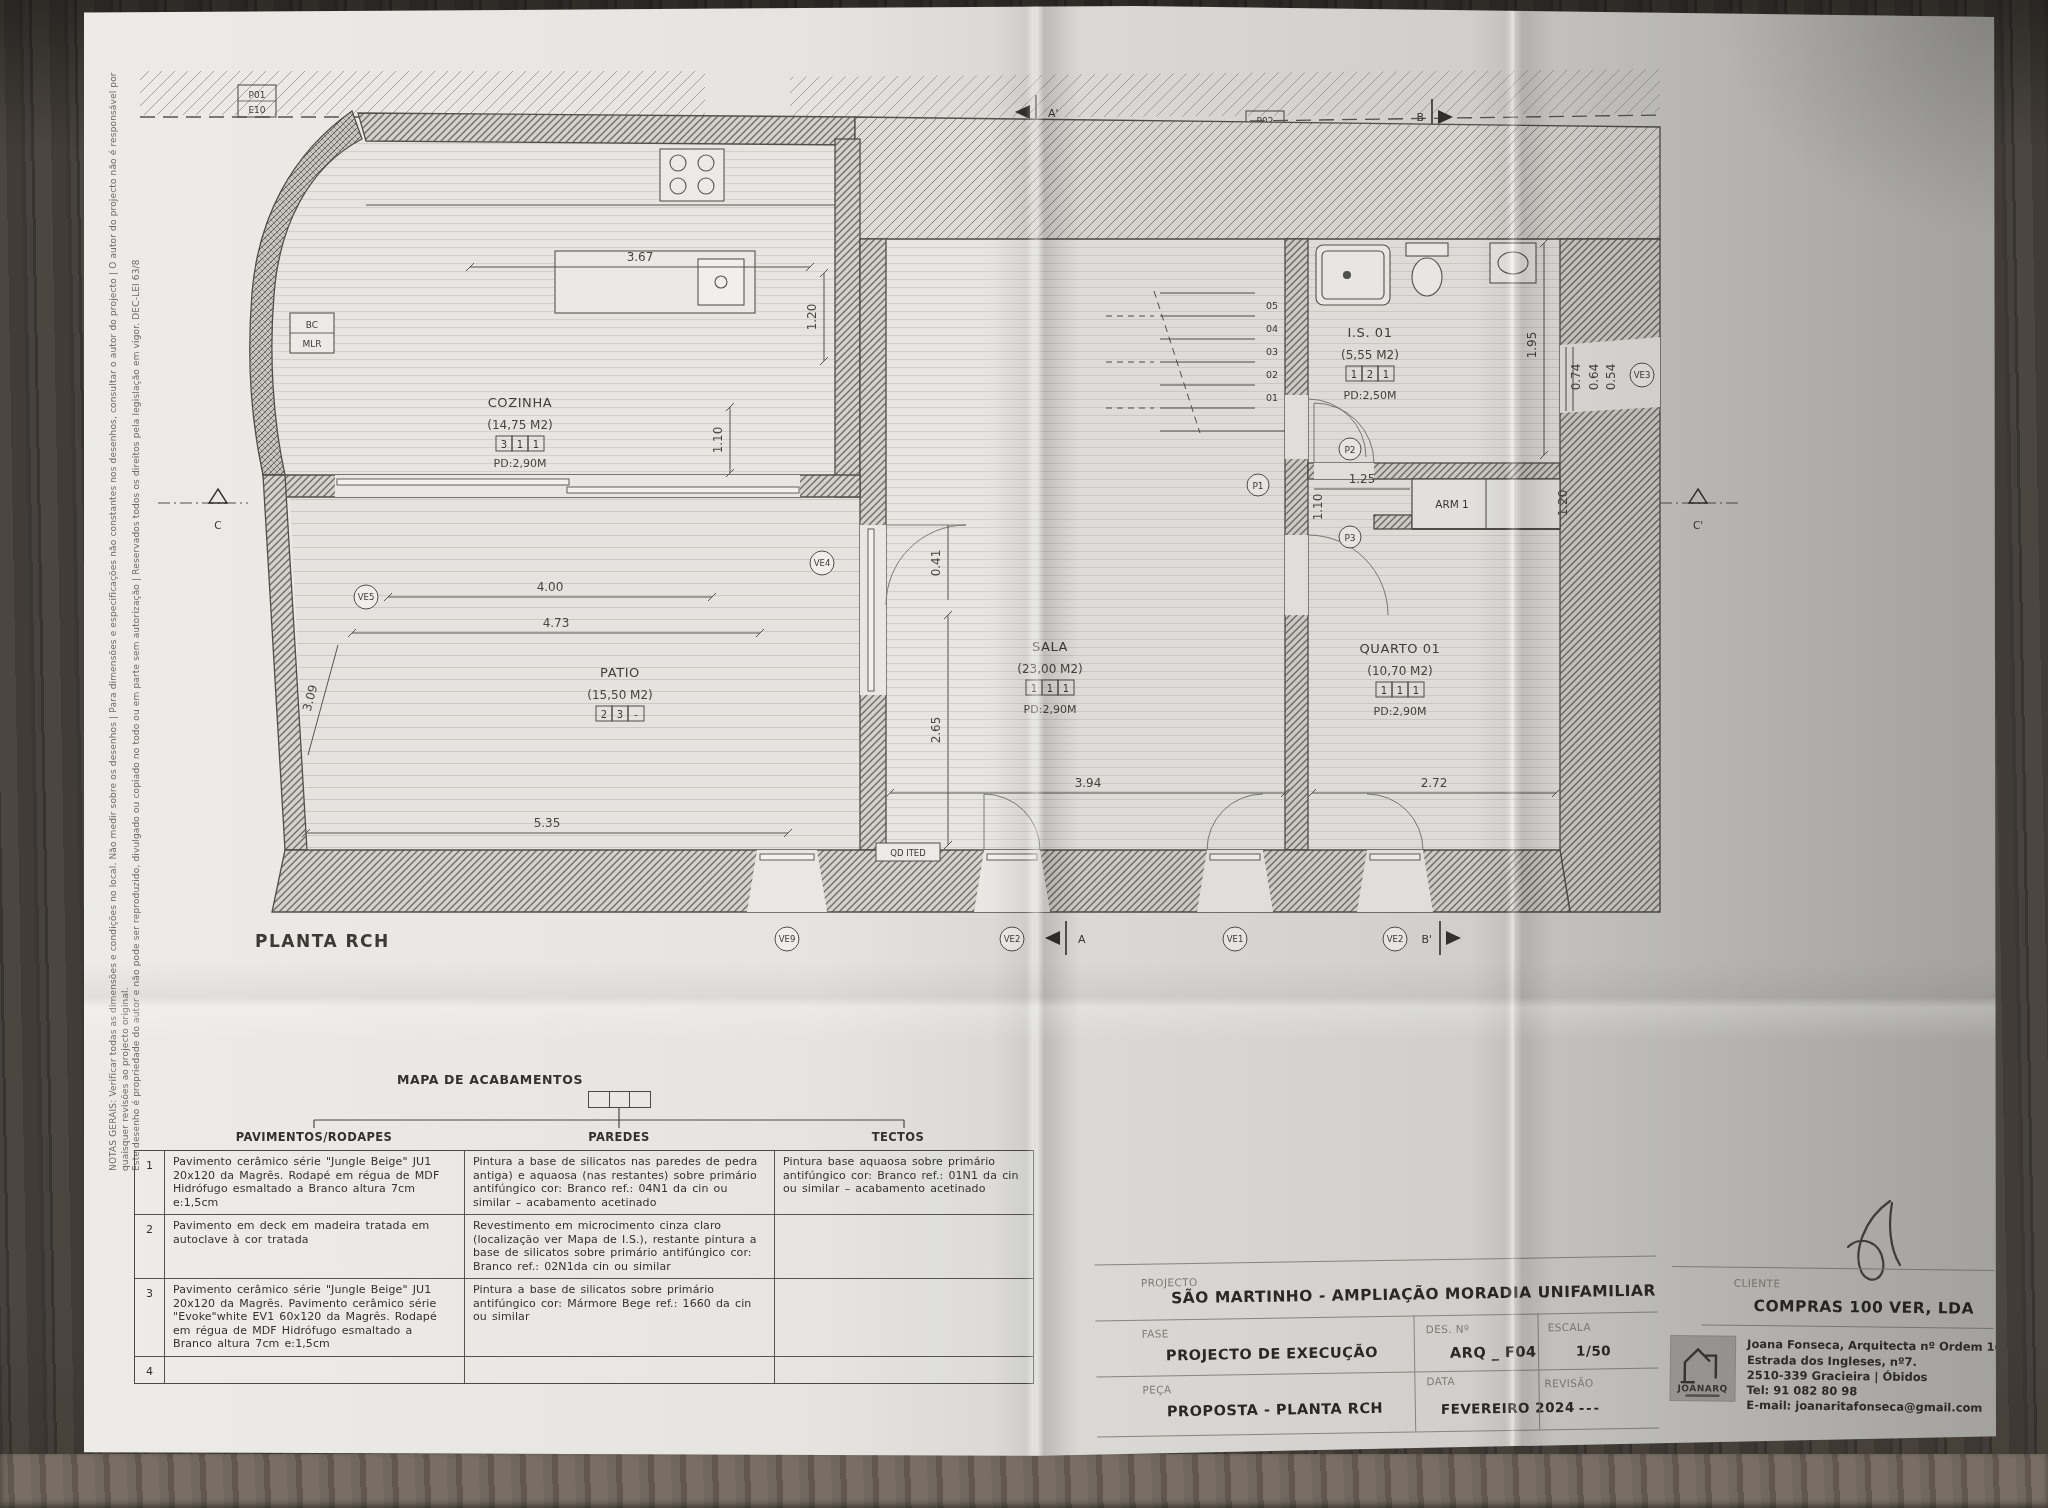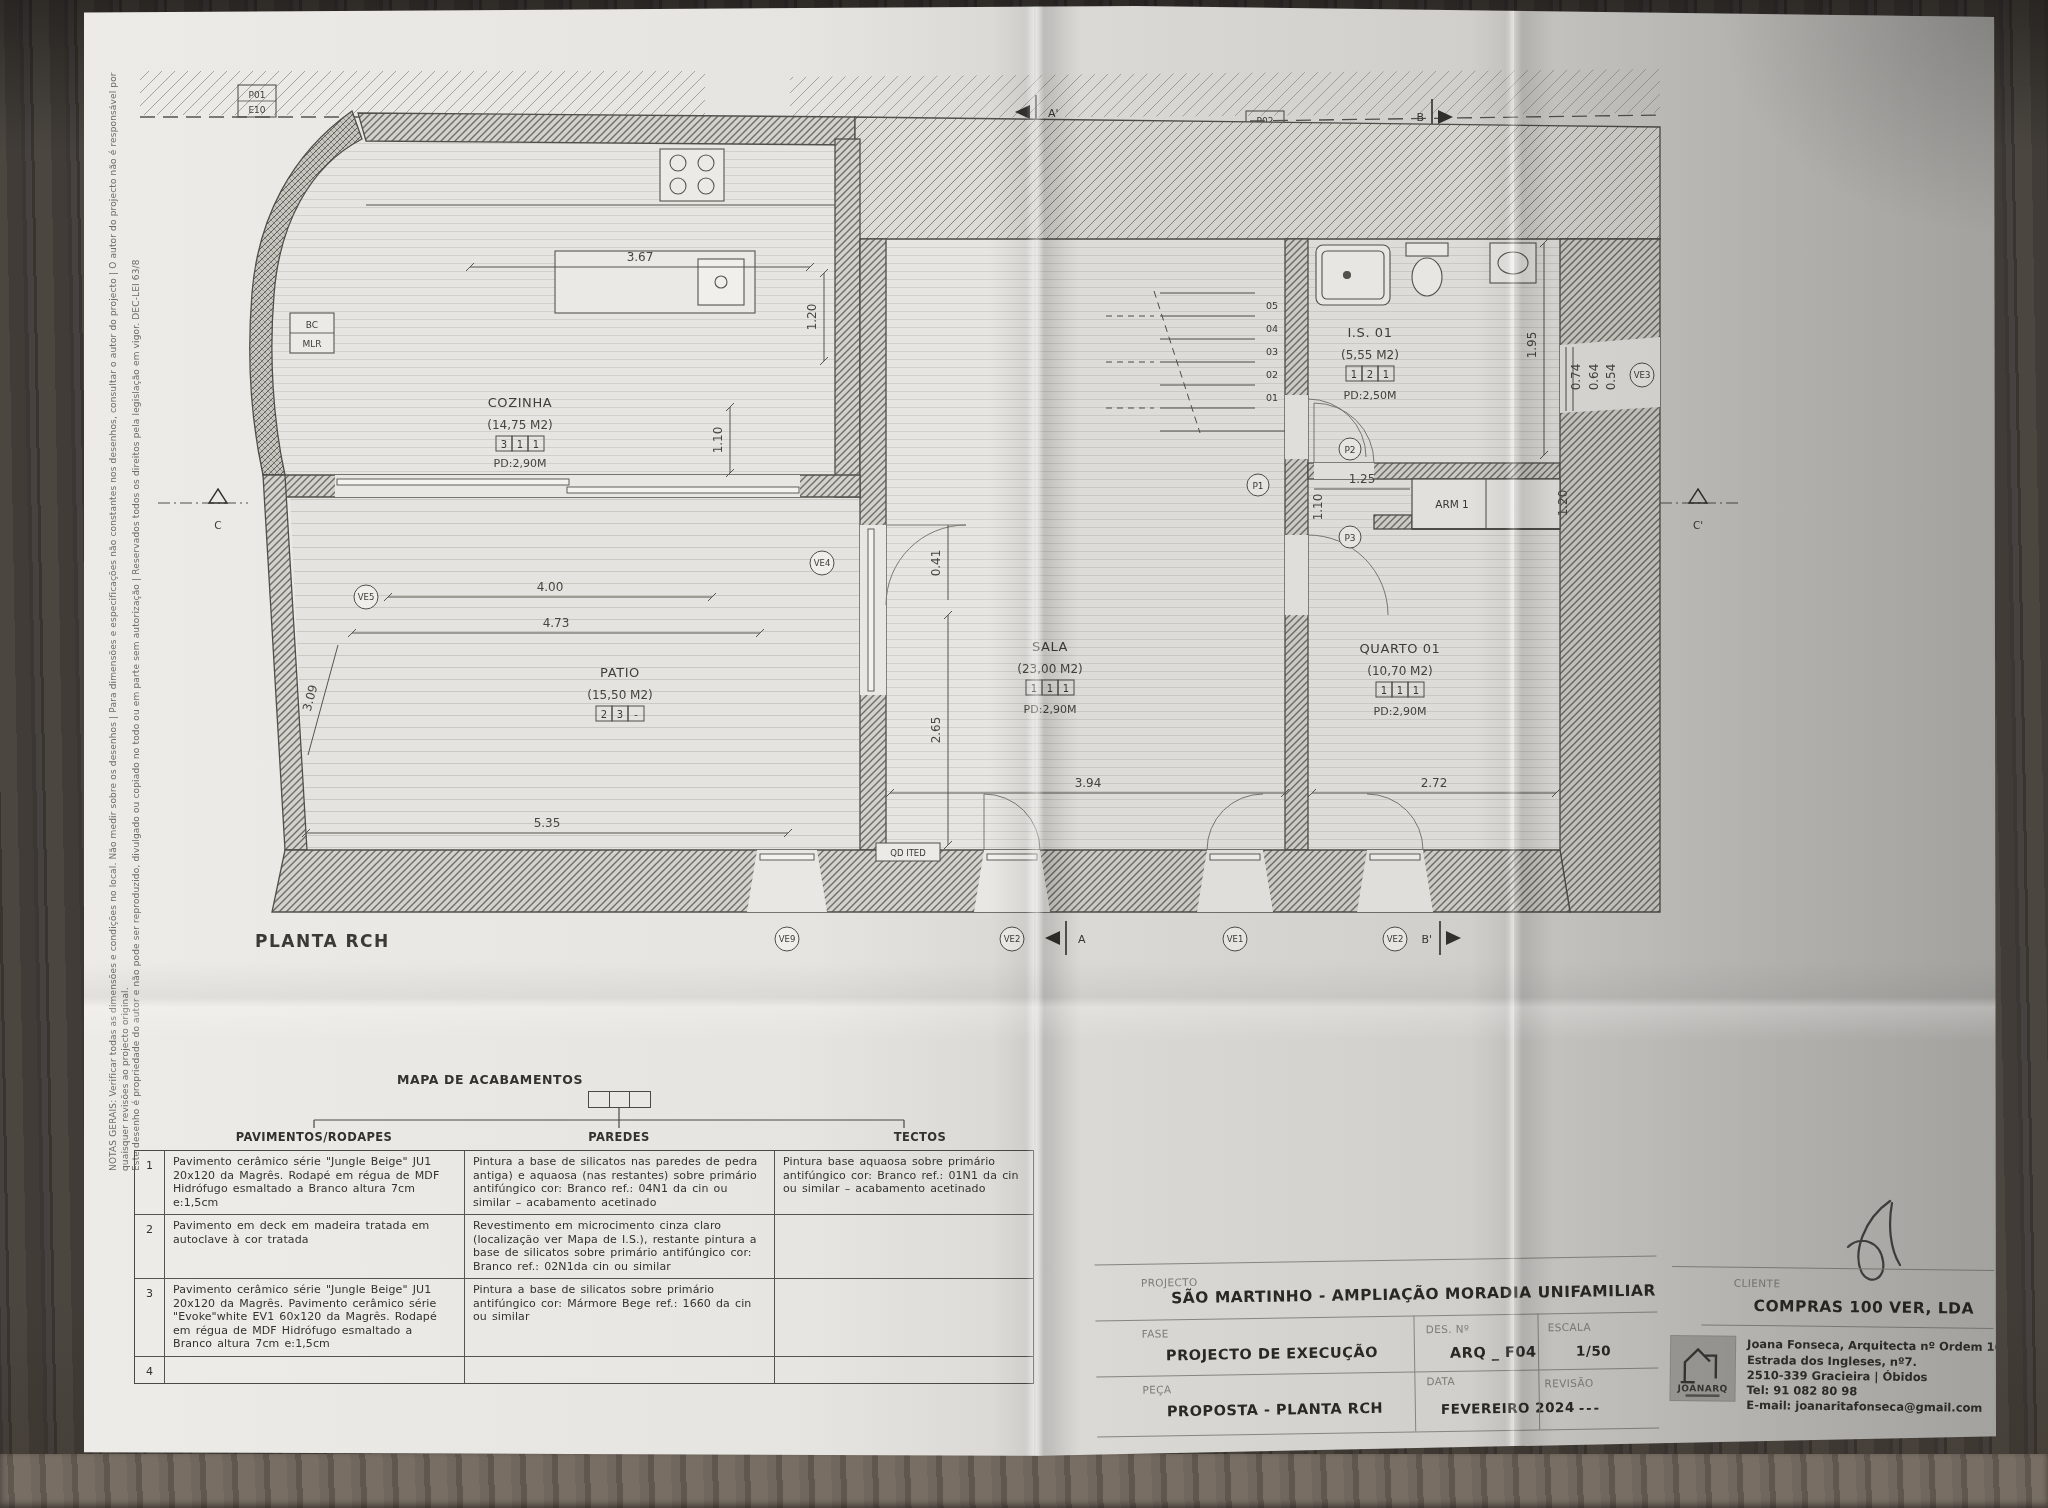--- a/index.html
+++ b/index.html
@@ -430,21 +430,21 @@
     <div class="legend">
         <span></span>
         <span></span>
         <span></span>
       </div>
     <svg class="bracket" viewBox="0 0 900 78">
       <path d="M485,36 V48 M180,48 H770 M180,48 V56 M485,48 V56 M770,48 V56" stroke="#4a4944" stroke-width="1.2" fill="none"></path>
     </svg>
     <div class="fh" style="left:180px">PAVIMENTOS/RODAPES</div>
     <div class="fh" style="left:485px">PAREDES</div>
-    <div class="fh" style="left:786px">TECTOS</div>
+    <div class="fh" style="left:764px">TECTOS</div>
     <div class="ftable">
       <div class="fnum">1</div>
       <div>Pavimento cerâmico série "Jungle Beige" JU1 20x120 da Magrês. Rodapé em régua de MDF Hidrófugo esmaltado a Branco altura 7cm e:1,5cm</div>
       <div>Pintura a base de silicatos nas paredes de pedra antiga) e aquaosa (nas restantes) sobre primário antifúngico cor: Branco ref.: 04N1 da cin ou similar – acabamento acetinado</div>
       <div>Pintura base aquaosa sobre primário antifúngico cor: Branco ref.: 01N1 da cin ou similar – acabamento acetinado</div>
 
       <div class="fnum">2</div>
       <div>Pavimento em deck em madeira tratada em autoclave à cor tratada</div>
       <div>Revestimento em microcimento cinza claro (localização ver Mapa de I.S.), restante pintura a base de silicatos sobre primário antifúngico cor: Branco ref.: 02N1da cin ou similar</div>
       <div></div>

